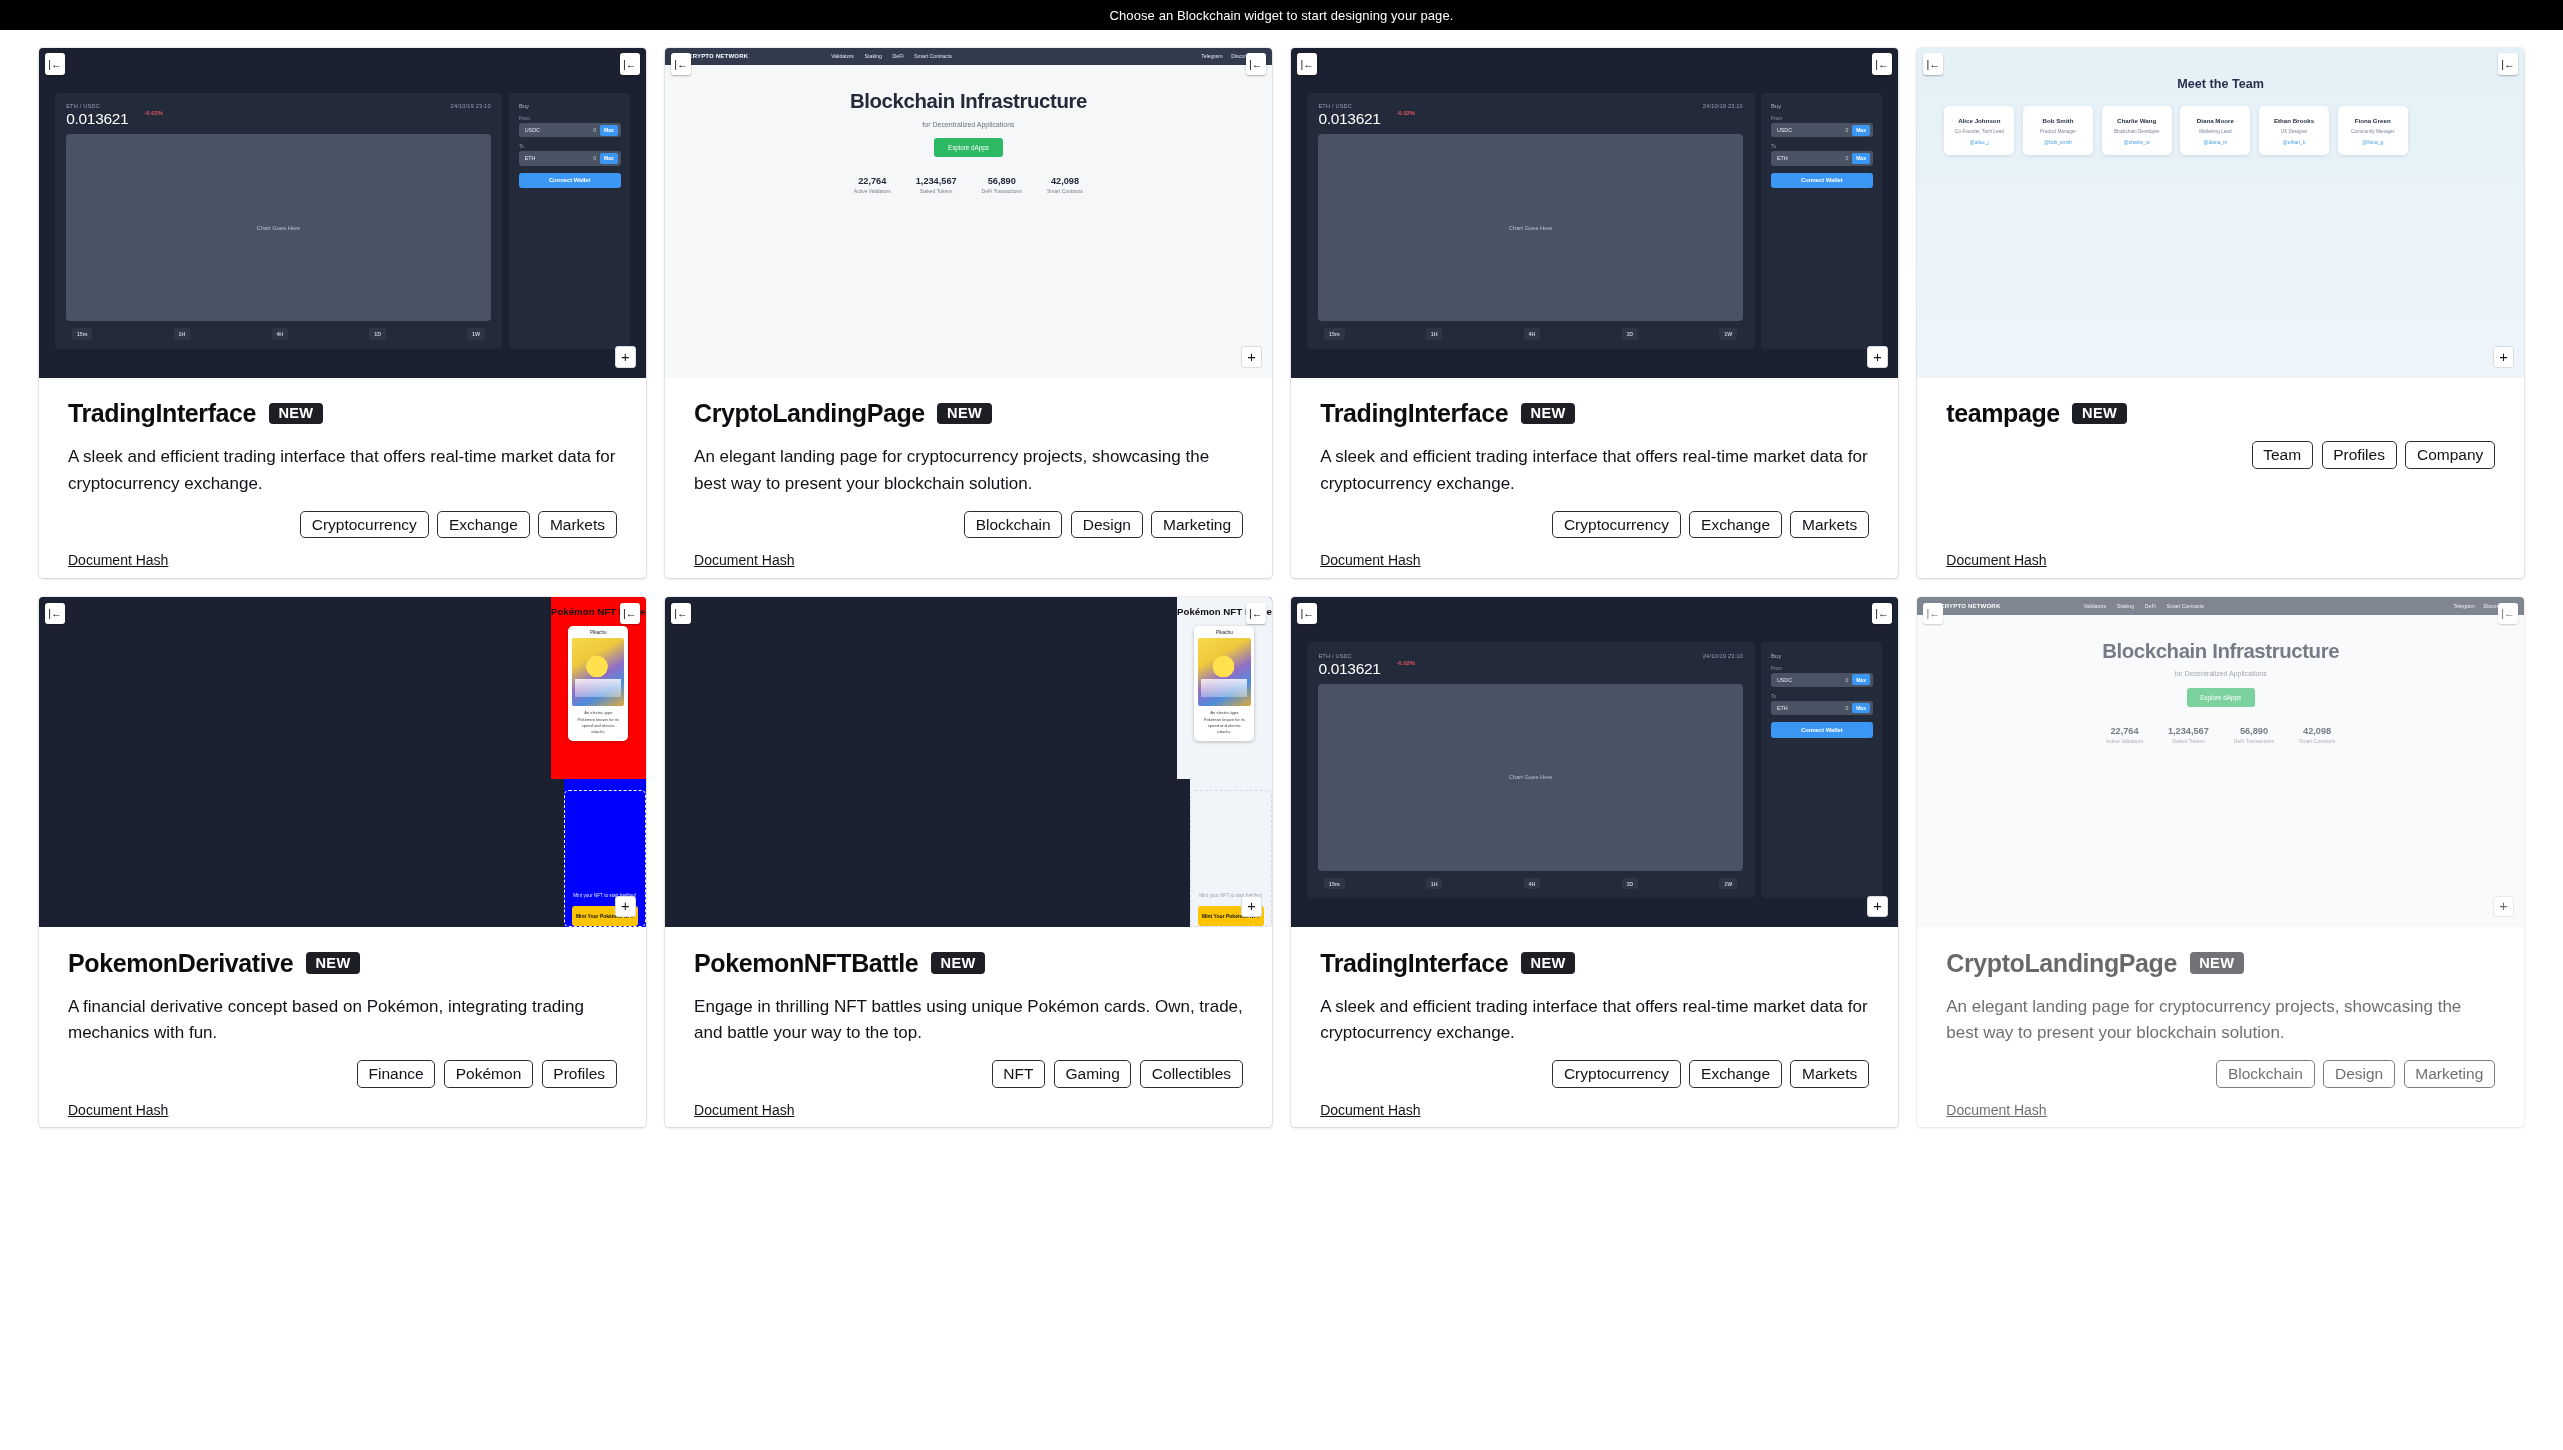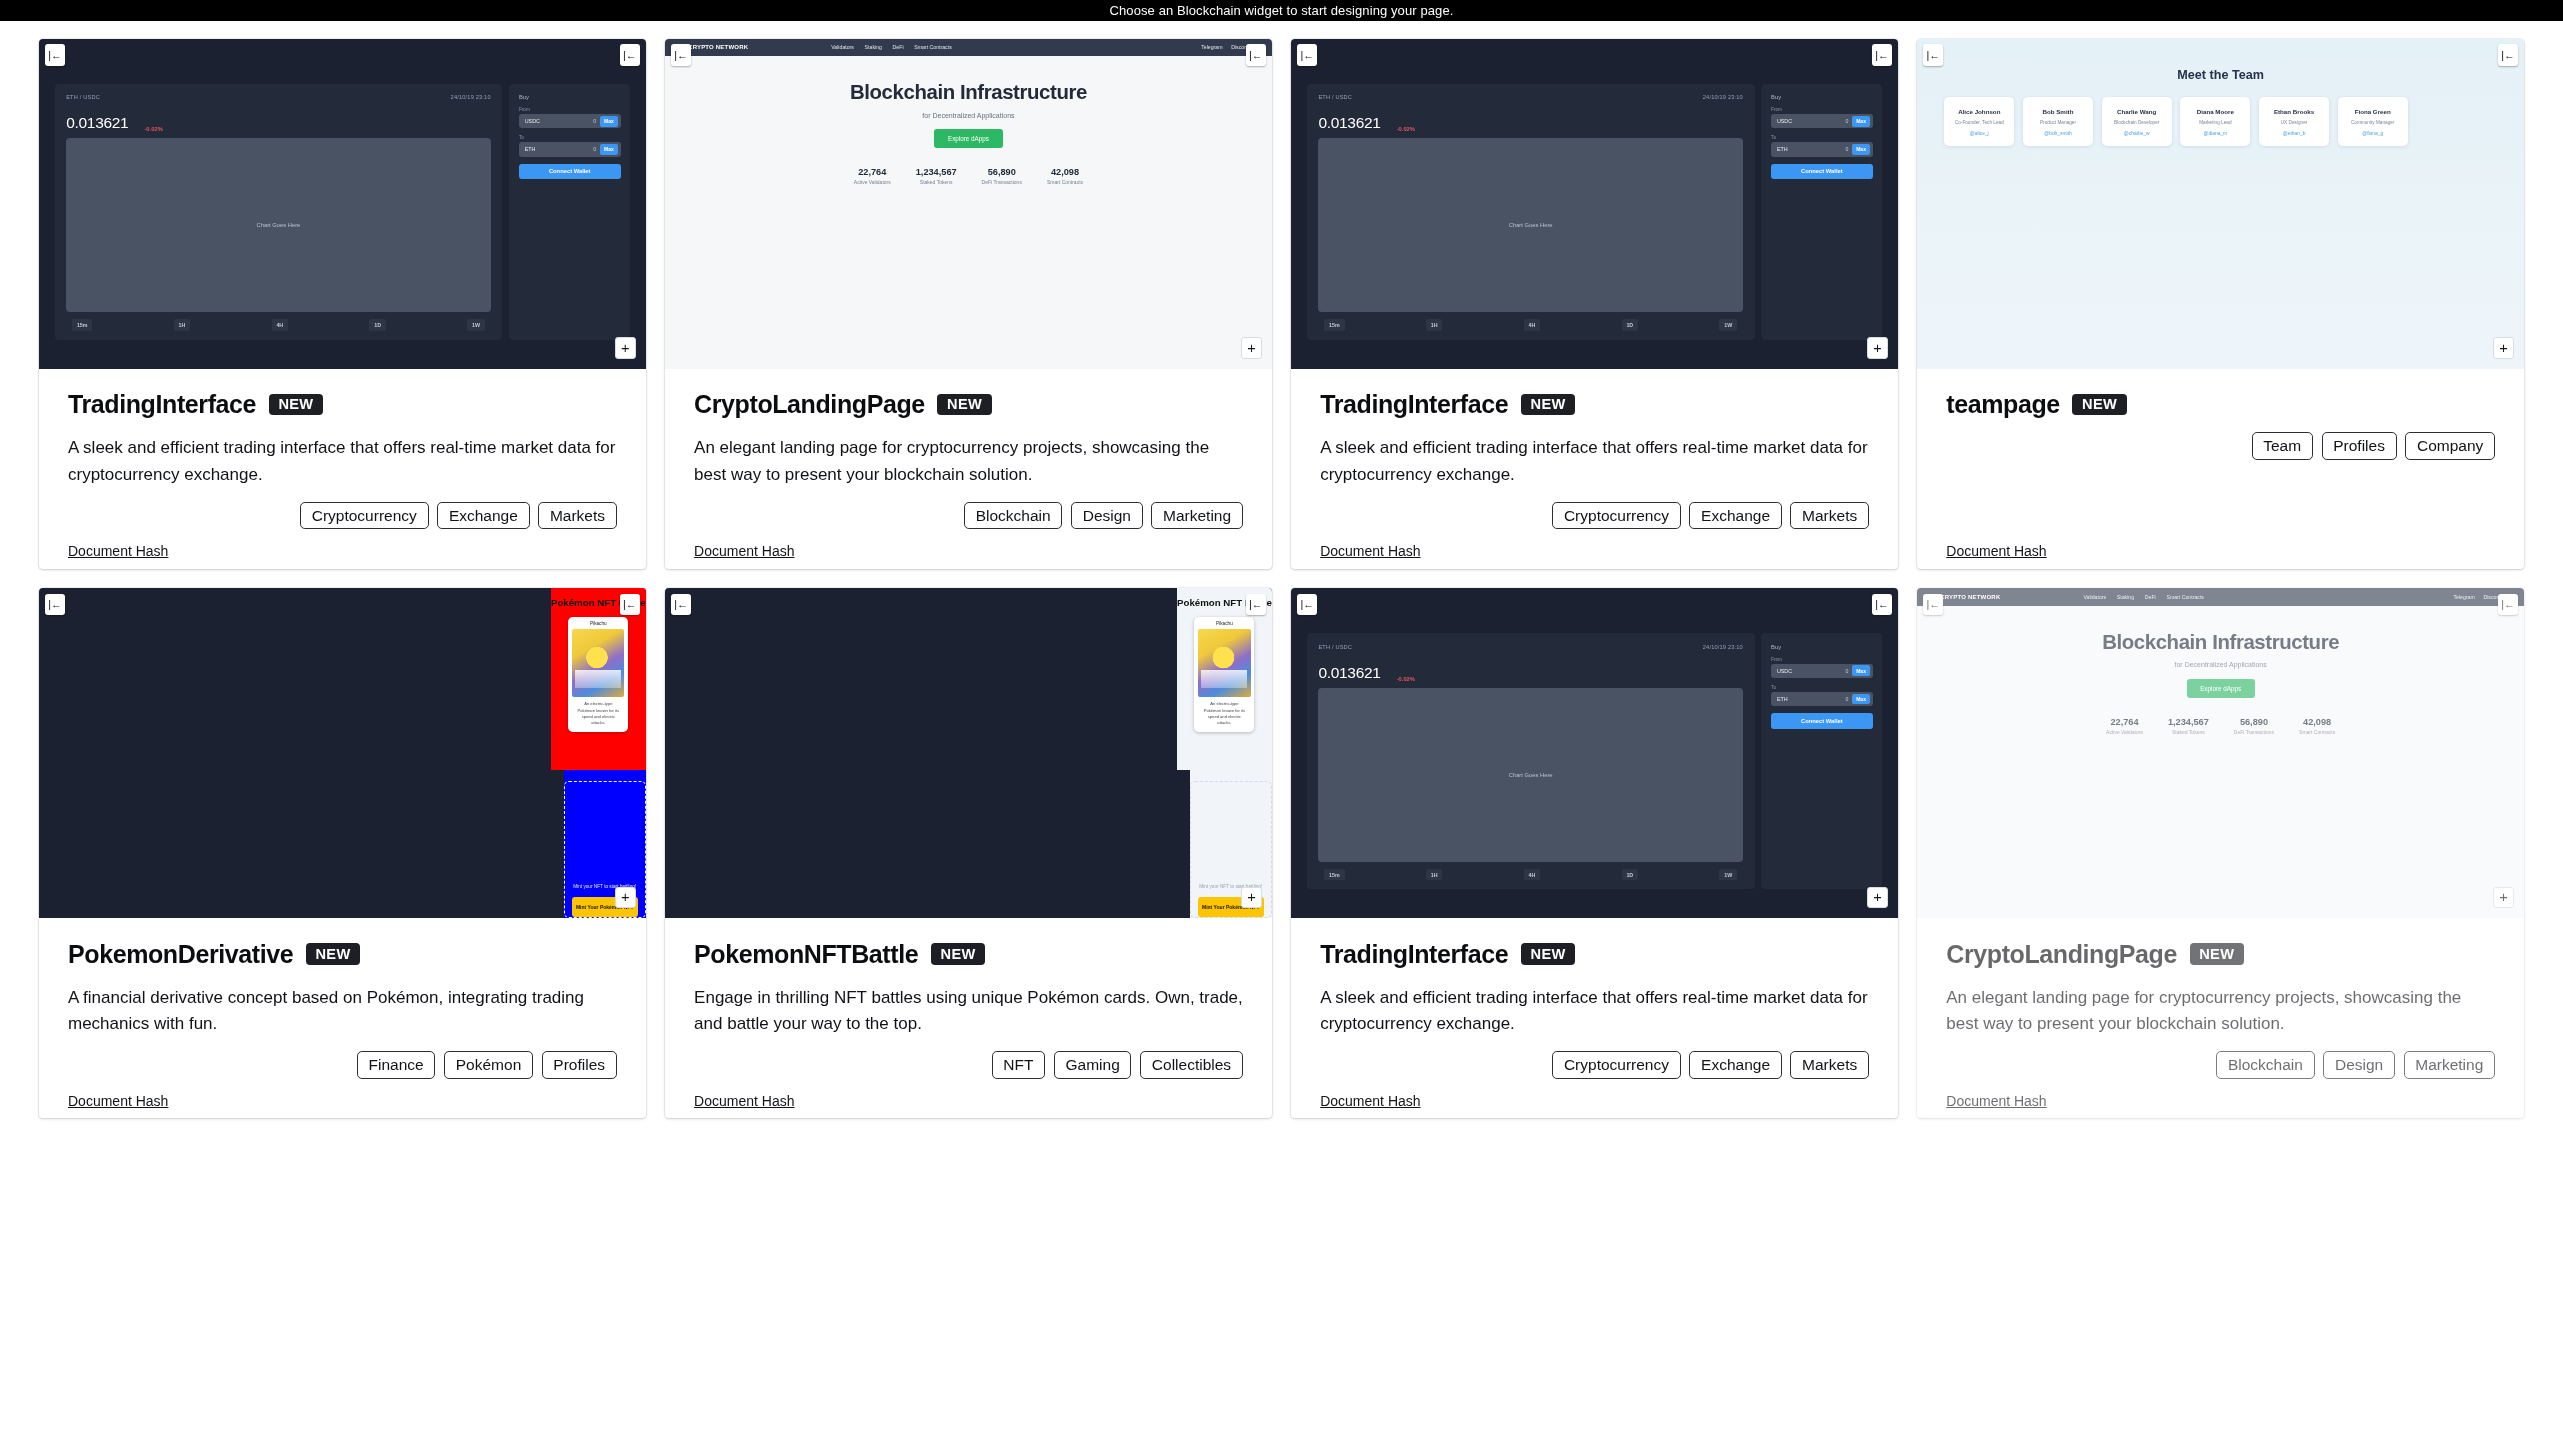--- a/index.html
+++ b/index.html
@@ -5,21 +5,21 @@
   * { box-sizing: border-box; margin: 0; padding: 0; }
   html, body {
     width: 2563px; height: 1450px;
     background: #ffffff;
     font-family: "Liberation Sans", sans-serif;
     overflow: hidden;
   }
 
   
   .banner {
-    height: 21px;
+    height: 30px;
     background: #000000;
     color: #ffffff;
     font-size: 13px;
     display: flex;
     align-items: center;
     justify-content: center;
     letter-spacing: 0.1px;
   }
 
   
@@ -80,21 +80,21 @@
   }
 
   
   .ti-wrap { position: absolute; inset: 0; padding: 45px 15.5px 29px 15.5px; display: flex; gap: 6.8px; }
   .ti-main {
     flex: 1; background: #232a3a; border-radius: 3.9px; padding: 10.7px 11.7px 8.7px 11.7px;
     display: flex; flex-direction: column;
   }
   .ti-row { display: flex; justify-content: space-between; align-items: center; }
   .ti-pair, .ti-time { font-size: 5.6px; color: #97a0b3; letter-spacing: 0.2px; }
-  .ti-price-row { display: flex; align-items: flex-end; gap: 16px; margin-top: 14px; }
+  .ti-price-row { display: flex; align-items: flex-start; gap: 16px; margin-top: 1px; }
   .ti-price { font-size: 15.5px; color: #ffffff; font-weight: 400; letter-spacing: -0.3px; }
   .ti-change { font-size: 5.8px; color: #e35561; font-weight: 700; }
   .ti-chart {
     flex: 1; margin-top: 5.8px; background: #4a5364; border-radius: 3.9px;
     display: flex; align-items: center; justify-content: center;
     font-size: 5.8px; color: #b9c0cd;
   }
   .ti-times { display: flex; justify-content: space-between; margin-top: 6.8px; padding: 0 5.8px; }
   .ti-times span {
     background: #39415280; color: #c3cad6; font-size: 5.3px; font-weight: 700;

